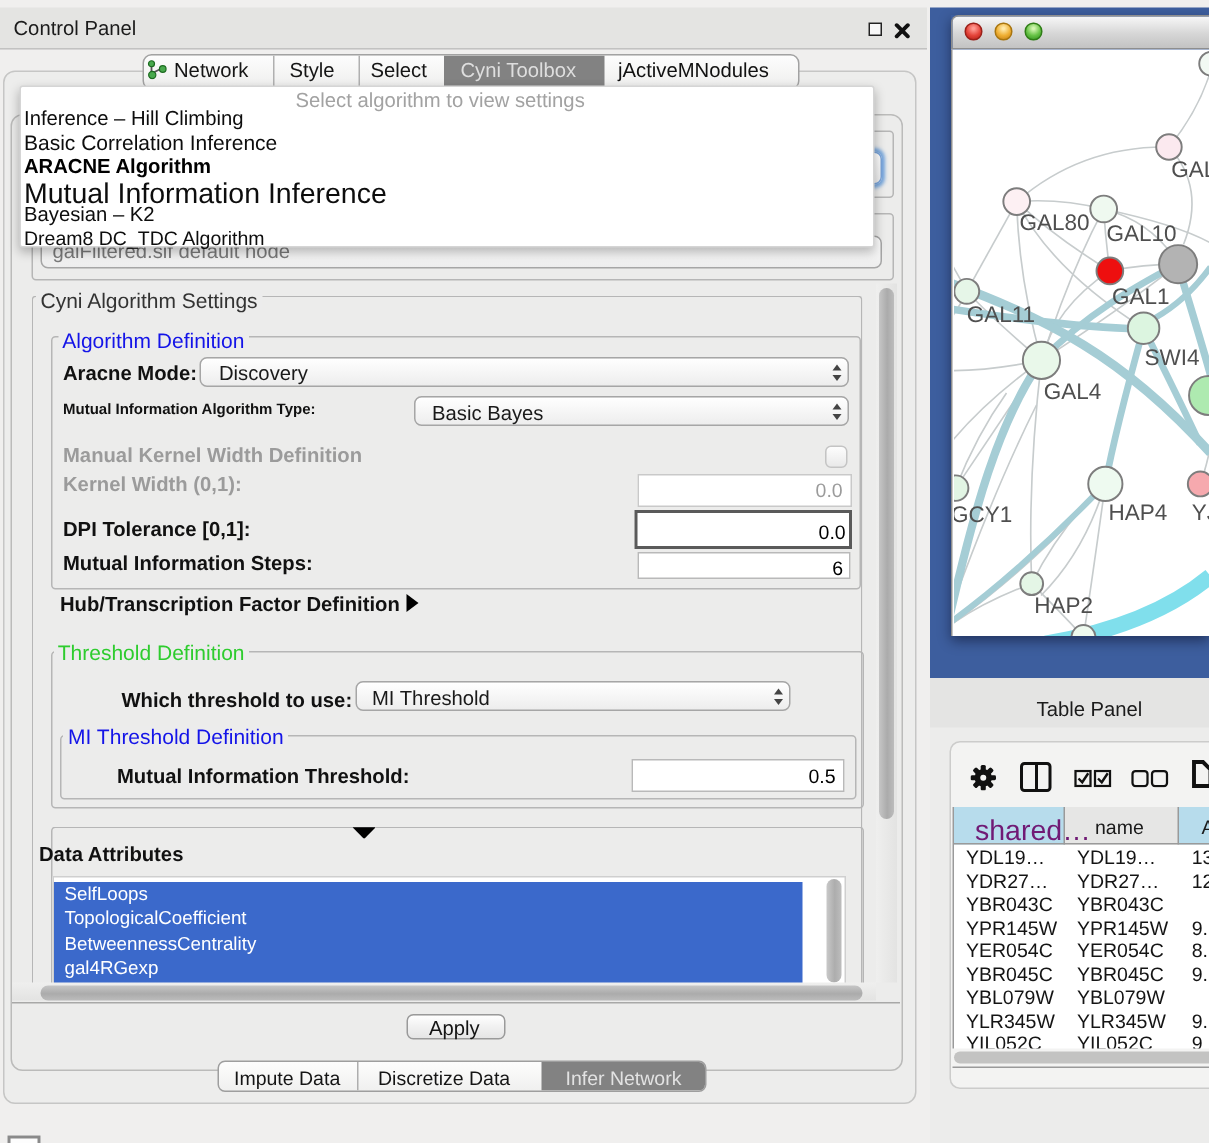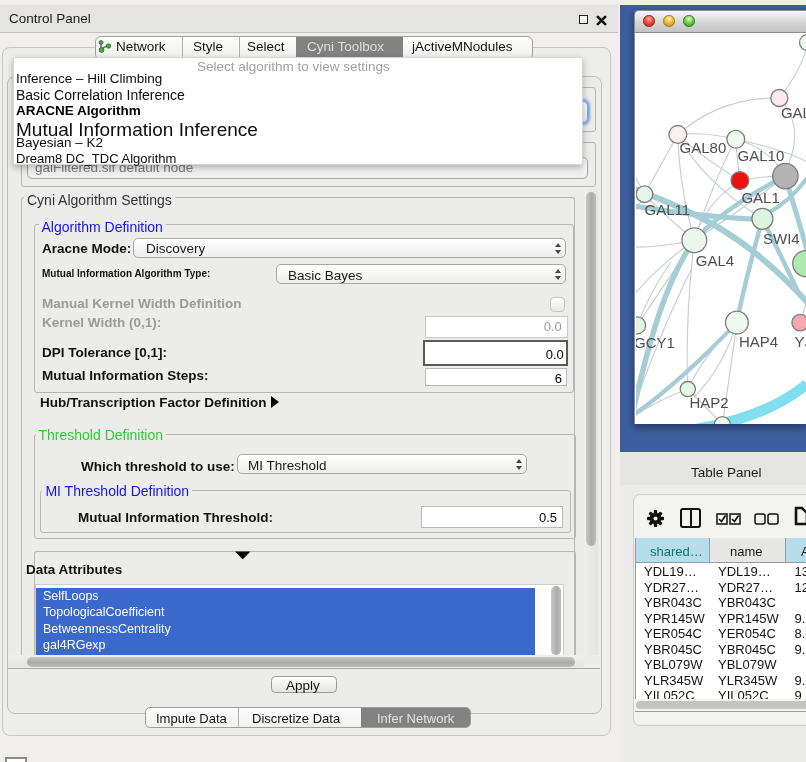--- a/index.html
+++ b/index.html
@@ -291,21 +291,21 @@
 
   <svg class="abs" style="left:174px;top:54px" width="14" height="20" viewBox="0 0 14 20">
     <path d="M2 2 L8 2 L13 7 L13 18 L2 18 Z" fill="none" stroke="#111" stroke-width="2.6"></path>
   </svg>
 
   <div class="abs" style="left:15px;top:86px;width:171px;height:160.5px;background:#fff;border-left:1px solid #9a9a9a;overflow:hidden;">
 
     <div class="abs" style="left:0;top:0;width:73.6px;height:25px;background:#b7dcec;border-right:1px solid #9a9a9a;border-bottom:1px solid #9a9a9a;box-sizing:border-box;"></div>
     <div class="abs" style="left:73.6px;top:0;width:76.6px;height:25px;background:#e6e6e5;border-right:1px solid #9a9a9a;border-bottom:1px solid #9a9a9a;box-sizing:border-box;"></div>
     <div class="abs" style="left:150.2px;top:0;width:21px;height:25px;background:#b7dcec;border-bottom:1px solid #9a9a9a;box-sizing:border-box;"></div>
-    <div class="lbl" style="left:14px;top:7px;font-size:13px;color:#0f766e;">shared…</div>
+    <div class="lbl" style="left:14px;top:7px;font-size:19px;color:#701a75;">shared…</div>
     <div class="lbl" style="left:94px;top:7px;font-size:13px;color:#1a1a1a;">name</div>
     <div class="lbl" style="left:165px;top:7px;font-size:13px;color:#1a1a1a;">A</div>
 
     <div id="trows">
         <div class="lbl" style="left:8px;top:27.4px;font-size:13px;color:#141414;">YDL19…</div>
         <div class="lbl" style="left:82px;top:27.4px;font-size:13px;color:#141414;">YDL19…</div>
         <div class="lbl" style="left:158.5px;top:27.4px;font-size:13px;color:#141414;">13</div>
         <div class="lbl" style="left:8px;top:42.9px;font-size:13px;color:#141414;">YDR27…</div>
         <div class="lbl" style="left:82px;top:42.9px;font-size:13px;color:#141414;">YDR27…</div>
         <div class="lbl" style="left:158.5px;top:42.9px;font-size:13px;color:#141414;">12</div>

